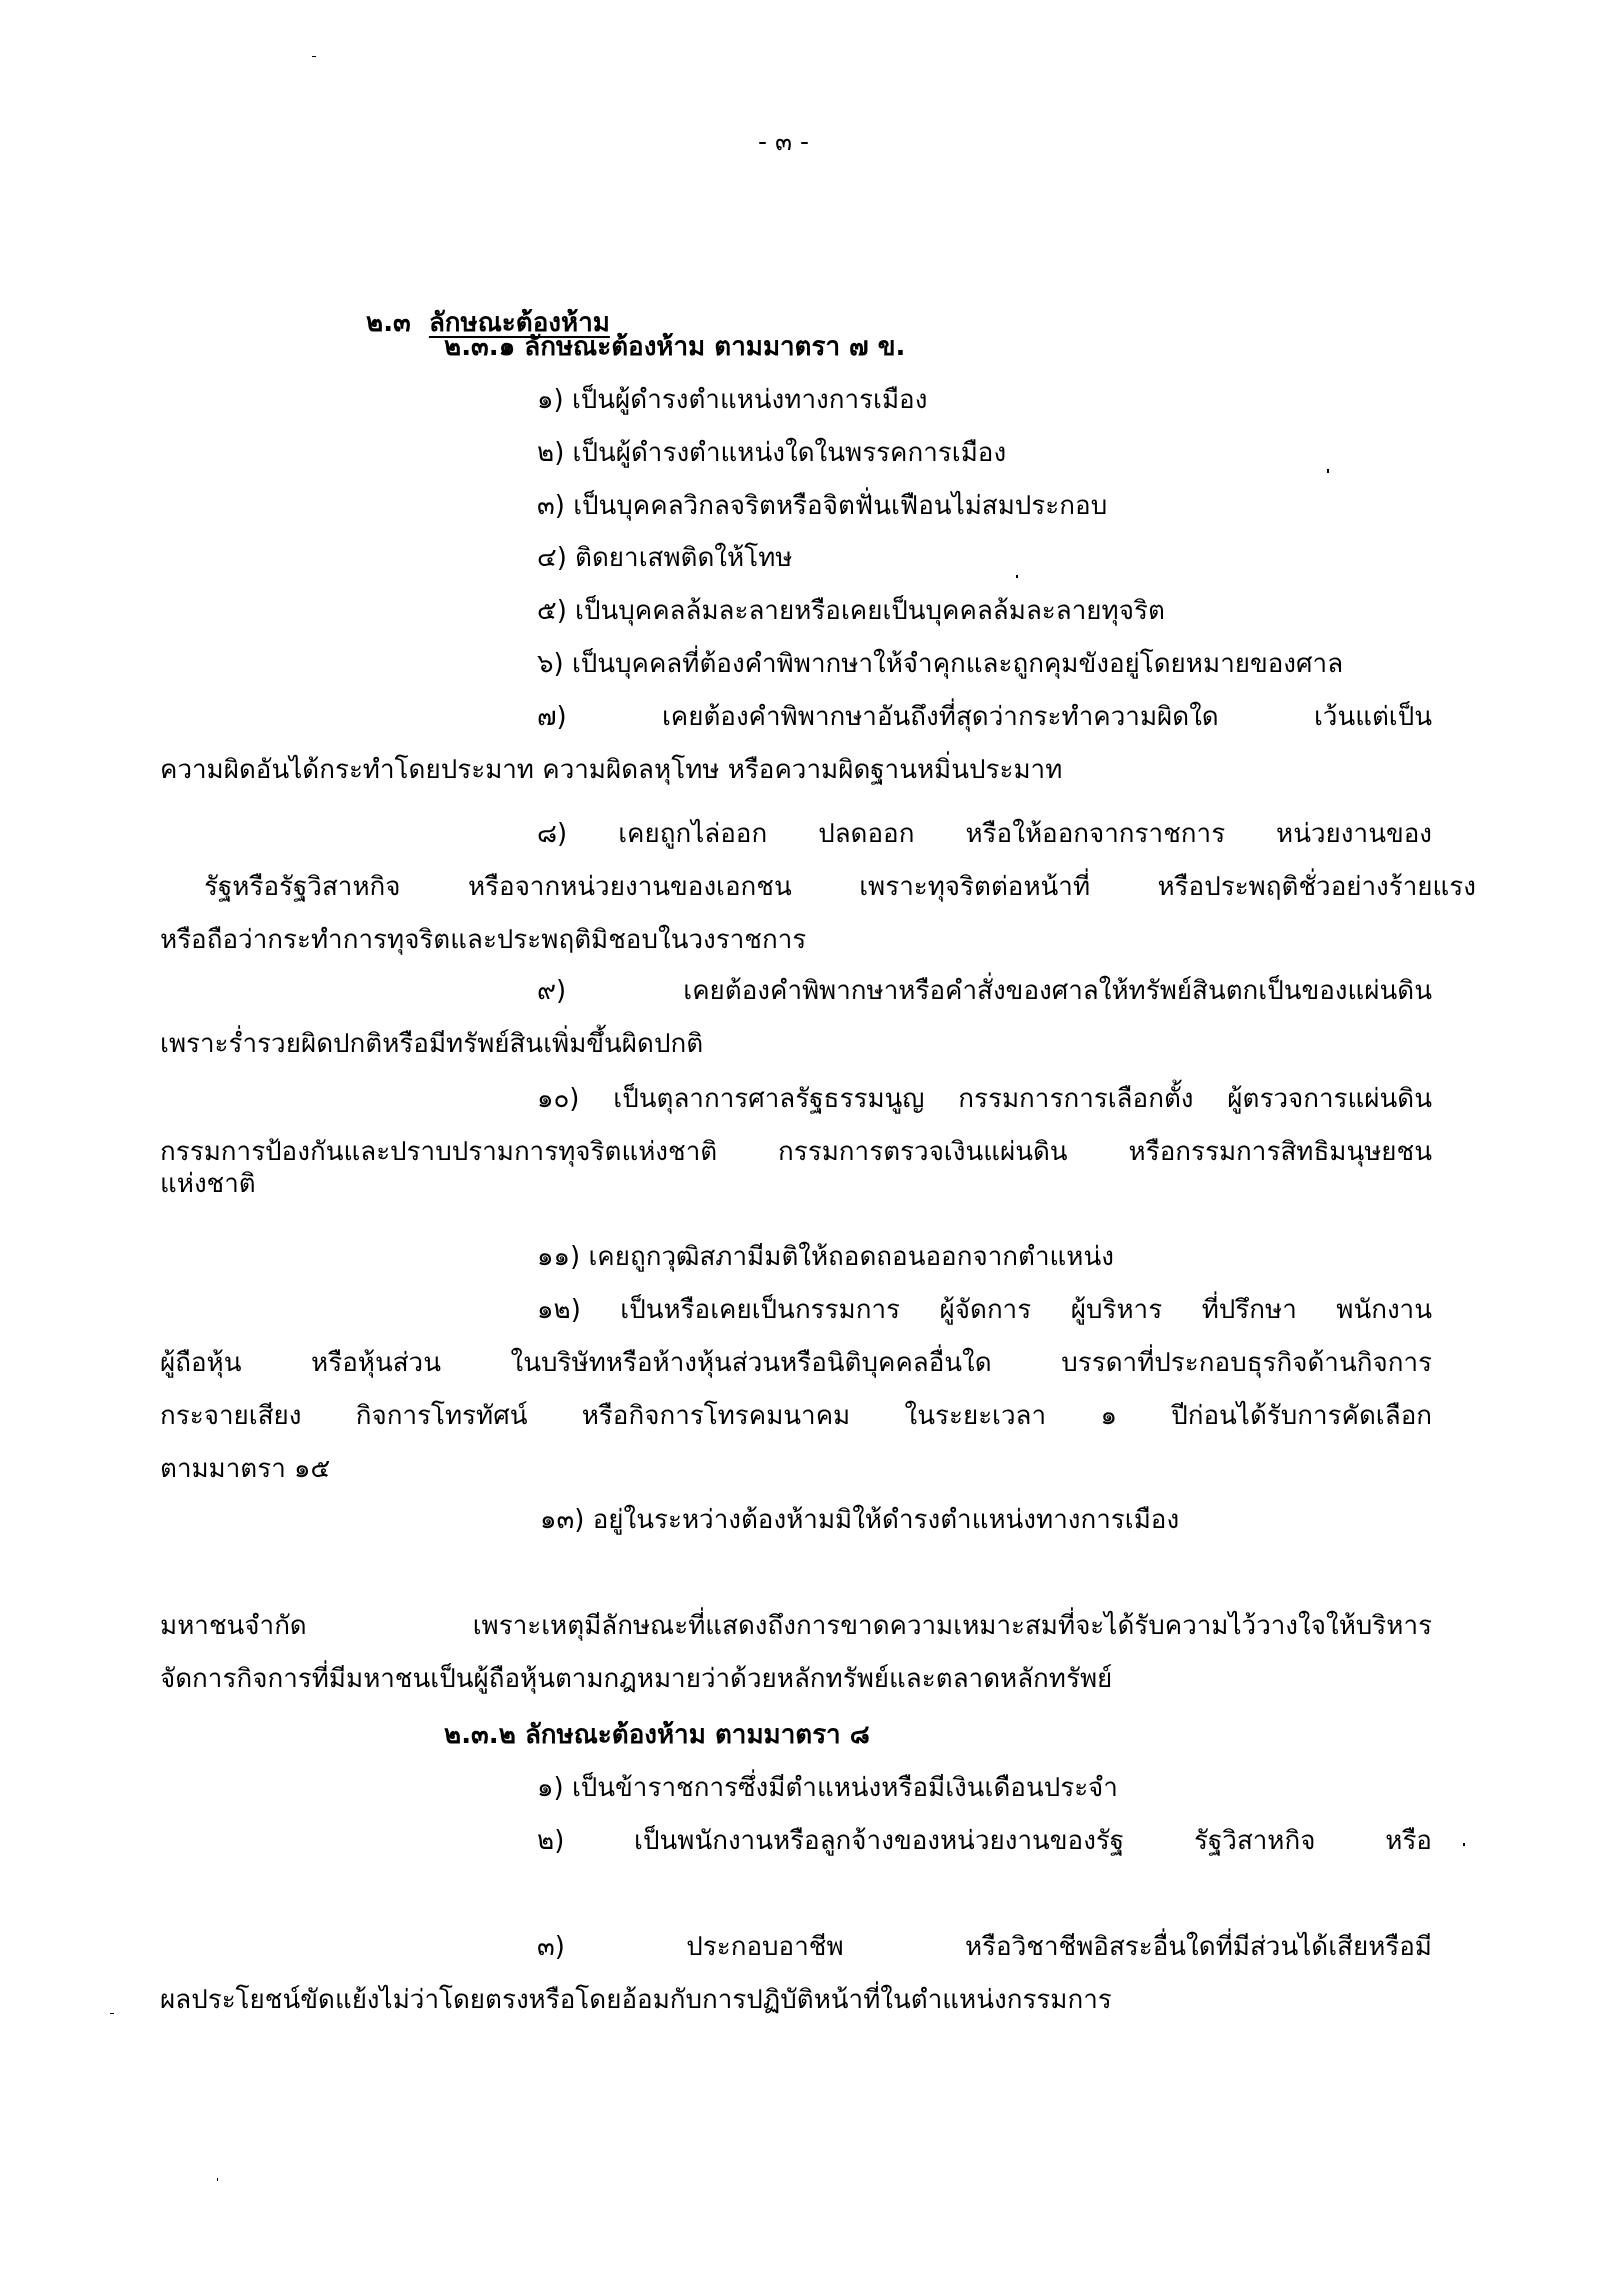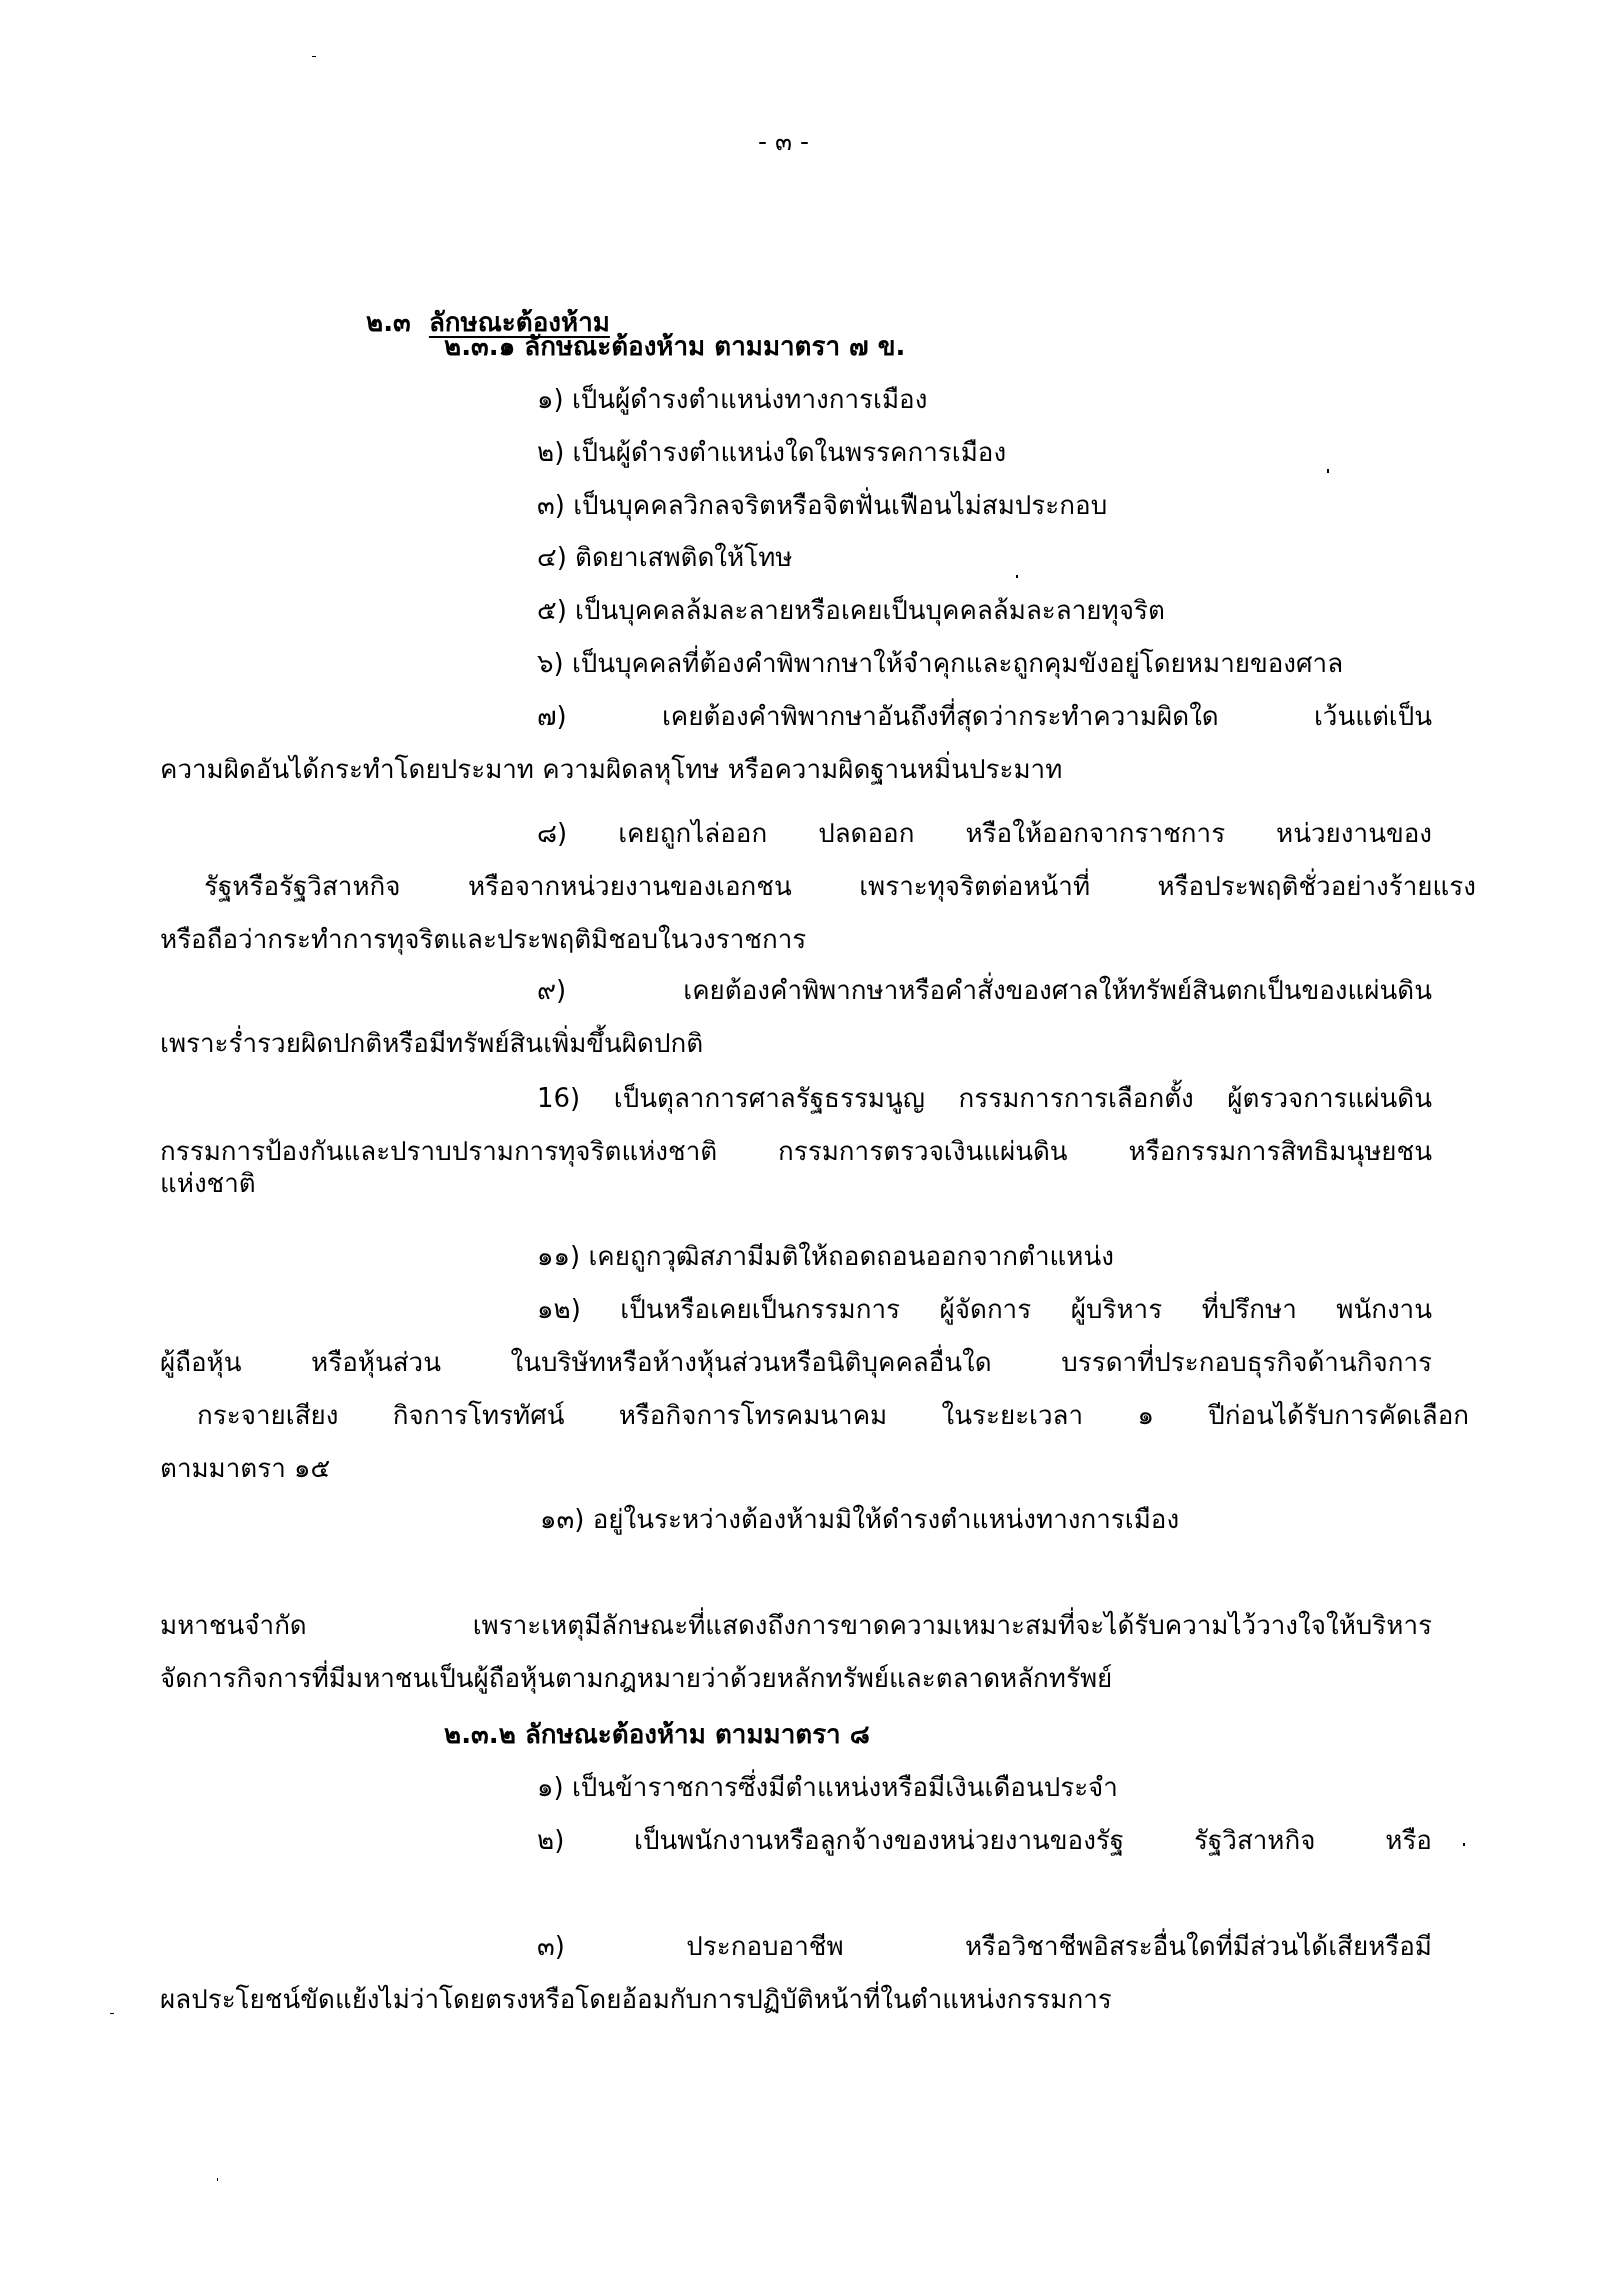--- a/index.html
+++ b/index.html
@@ -72,29 +72,29 @@
   <div class="line just" style="top:698px;left:537px;width:895px;">๗) เคยต้องคำพิพากษาอันถึงที่สุดว่ากระทำความผิดใด เว้นแต่เป็น</div>
   <div class="line" style="top:751px;left:160px;">ความผิดอันได้กระทำโดยประมาท ความผิดลหุโทษ หรือความผิดฐานหมิ่นประมาท</div>
 
   <div class="line just" style="top:815px;left:537px;width:895px;">๘) เคยถูกไล่ออก ปลดออก หรือให้ออกจากราชการ หน่วยงานของ</div>
   <div class="line just" style="top:868px;left:160px;width:1272px;margin-left:44px;">รัฐหรือรัฐวิสาหกิจ หรือจากหน่วยงานของเอกชน เพราะทุจริตต่อหน้าที่ หรือประพฤติชั่วอย่างร้ายแรง</div>
   <div class="line" style="top:921px;left:160px;">หรือถือว่ากระทำการทุจริตและประพฤติมิชอบในวงราชการ</div>
 
   <div class="line just" style="top:972px;left:537px;width:895px;">๙) เคยต้องคำพิพากษาหรือคำสั่งของศาลให้ทรัพย์สินตกเป็นของแผ่นดิน</div>
   <div class="line" style="top:1025px;left:160px;">เพราะร่ำรวยผิดปกติหรือมีทรัพย์สินเพิ่มขึ้นผิดปกติ</div>
 
-  <div class="line just" style="top:1080px;left:537px;width:895px;">16) เป็นตุลาการศาลรัฐธรรมนูญ กรรมการการเลือกตั้ง ผู้ตรวจการแผ่นดิน</div>
+  <div class="line just" style="top:1080px;left:537px;width:895px;">๑๐) เป็นตุลาการศาลรัฐธรรมนูญ กรรมการการเลือกตั้ง ผู้ตรวจการแผ่นดิน</div>
   <div class="line just" style="top:1133px;left:160px;width:1272px;">กรรมการป้องกันและปราบปรามการทุจริตแห่งชาติ กรรมการตรวจเงินแผ่นดิน หรือกรรมการสิทธิมนุษยชน</div>
   <div class="line" style="top:1165px;left:160px;">แห่งชาติ</div>
 
   <div class="line" style="top:1238px;left:537px;">๑๑) เคยถูกวุฒิสภามีมติให้ถอดถอนออกจากตำแหน่ง</div>
 
   <div class="line just" style="top:1291px;left:537px;width:895px;">๑๒) เป็นหรือเคยเป็นกรรมการ ผู้จัดการ ผู้บริหาร ที่ปรึกษา พนักงาน</div>
   <div class="line just" style="top:1344px;left:160px;width:1272px;">ผู้ถือหุ้น หรือหุ้นส่วน ในบริษัทหรือห้างหุ้นส่วนหรือนิติบุคคลอื่นใด บรรดาที่ประกอบธุรกิจด้านกิจการ</div>
-  <div class="line just" style="top:1397px;left:160px;width:1272px;margin-left:37px;">กระจายเสียง กิจการโทรทัศน์ หรือกิจการโทรคมนาคม ในระยะเวลา ๑ ปีก่อนได้รับการคัดเลือก</div>
+  <div class="line just" style="top:1397px;left:160px;width:1272px;">กระจายเสียง กิจการโทรทัศน์ หรือกิจการโทรคมนาคม ในระยะเวลา ๑ ปีก่อนได้รับการคัดเลือก</div>
   <div class="line" style="top:1450px;left:160px;">ตามมาตรา ๑๕</div>
 
   <div class="line" style="top:1501px;left:540px;">๑๓) อยู่ในระหว่างต้องห้ามมิให้ดำรงตำแหน่งทางการเมือง</div>
 
   <div class="line just" style="top:1607px;left:160px;width:1272px;">มหาชนจำกัด เพราะเหตุมีลักษณะที่แสดงถึงการขาดความเหมาะสมที่จะได้รับความไว้วางใจให้บริหาร</div>
   <div class="line" style="top:1660px;left:160px;">จัดการกิจการที่มีมหาชนเป็นผู้ถือหุ้นตามกฎหมายว่าด้วยหลักทรัพย์และตลาดหลักทรัพย์</div>
 
   <div class="line bold" style="top:1716px;left:444px;">
     <span>๒.๓.๒</span>&nbsp;<span>ลักษณะต้องห้าม ตามมาตรา ๘</span>
   </div>

